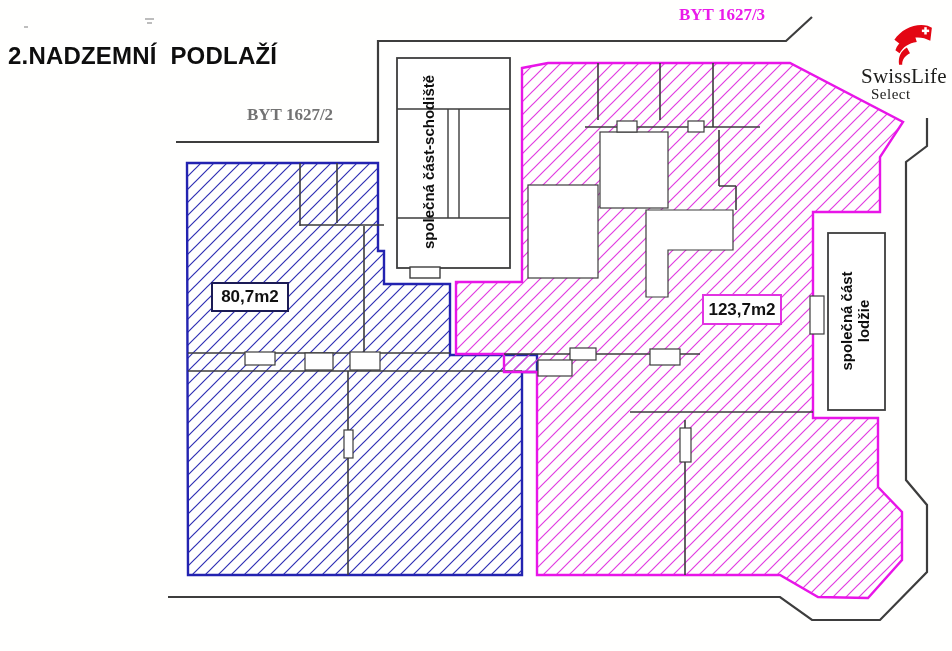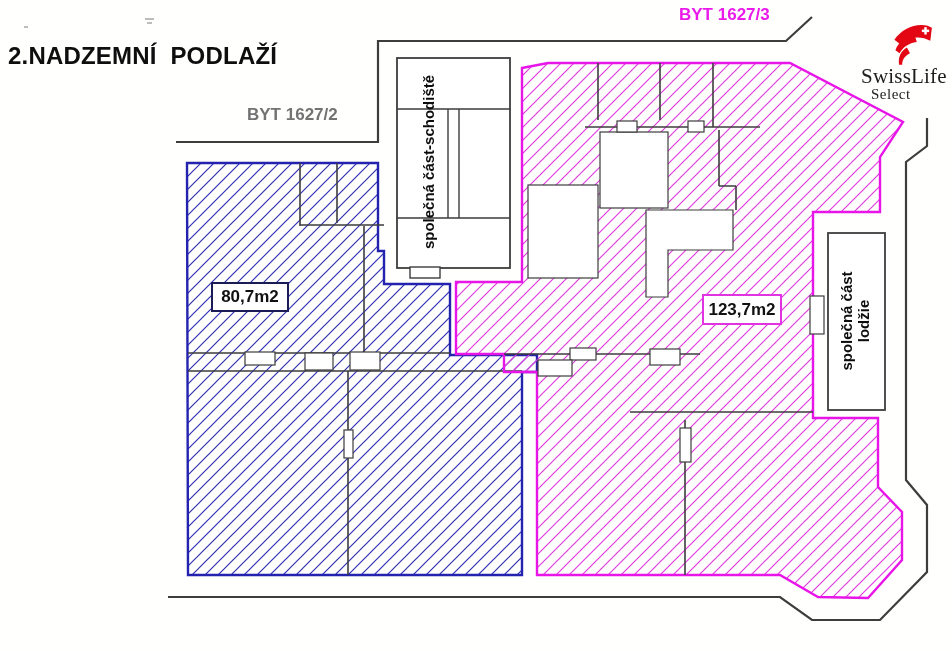--- a/index.html
+++ b/index.html
@@ -6,21 +6,21 @@
   #stage{
     position:relative;width:952px;height:651px;background:#fffffe;
     font-family:"Liberation Sans",sans-serif;overflow:hidden;
   }
   #plan-svg{position:absolute;left:0;top:0;}
   .abs{position:absolute;}
   .title{
     left:8px;top:42px;font-size:24px;font-weight:700;color:#0e0e0e;
     letter-spacing:0.2px;white-space:pre;
   }
-  .byt-label{font-size:17px;font-weight:700;white-space:nowrap;}
+  .byt-label{font-size:17px;font-weight:700;white-space:nowrap;font-family:Liberation Serif, serif;}
   .byt-blue{left:247px;top:105px;color:#737373;}
   .byt-mag{left:679px;top:5px;color:#ea1bea;}
   .area-box{
     display:flex;align-items:center;justify-content:center;
     background:#ffffff;font-weight:700;font-size:17px;color:#111;
     white-space:nowrap;
   }
   .area-box.blue{left:211px;top:282px;width:74px;height:26px;border:2px solid #1b1b55;}
   .area-box.mag{left:702px;top:294px;width:76px;height:27px;border:2px solid #e233e2;text-align:right;}
   .vlabel{

